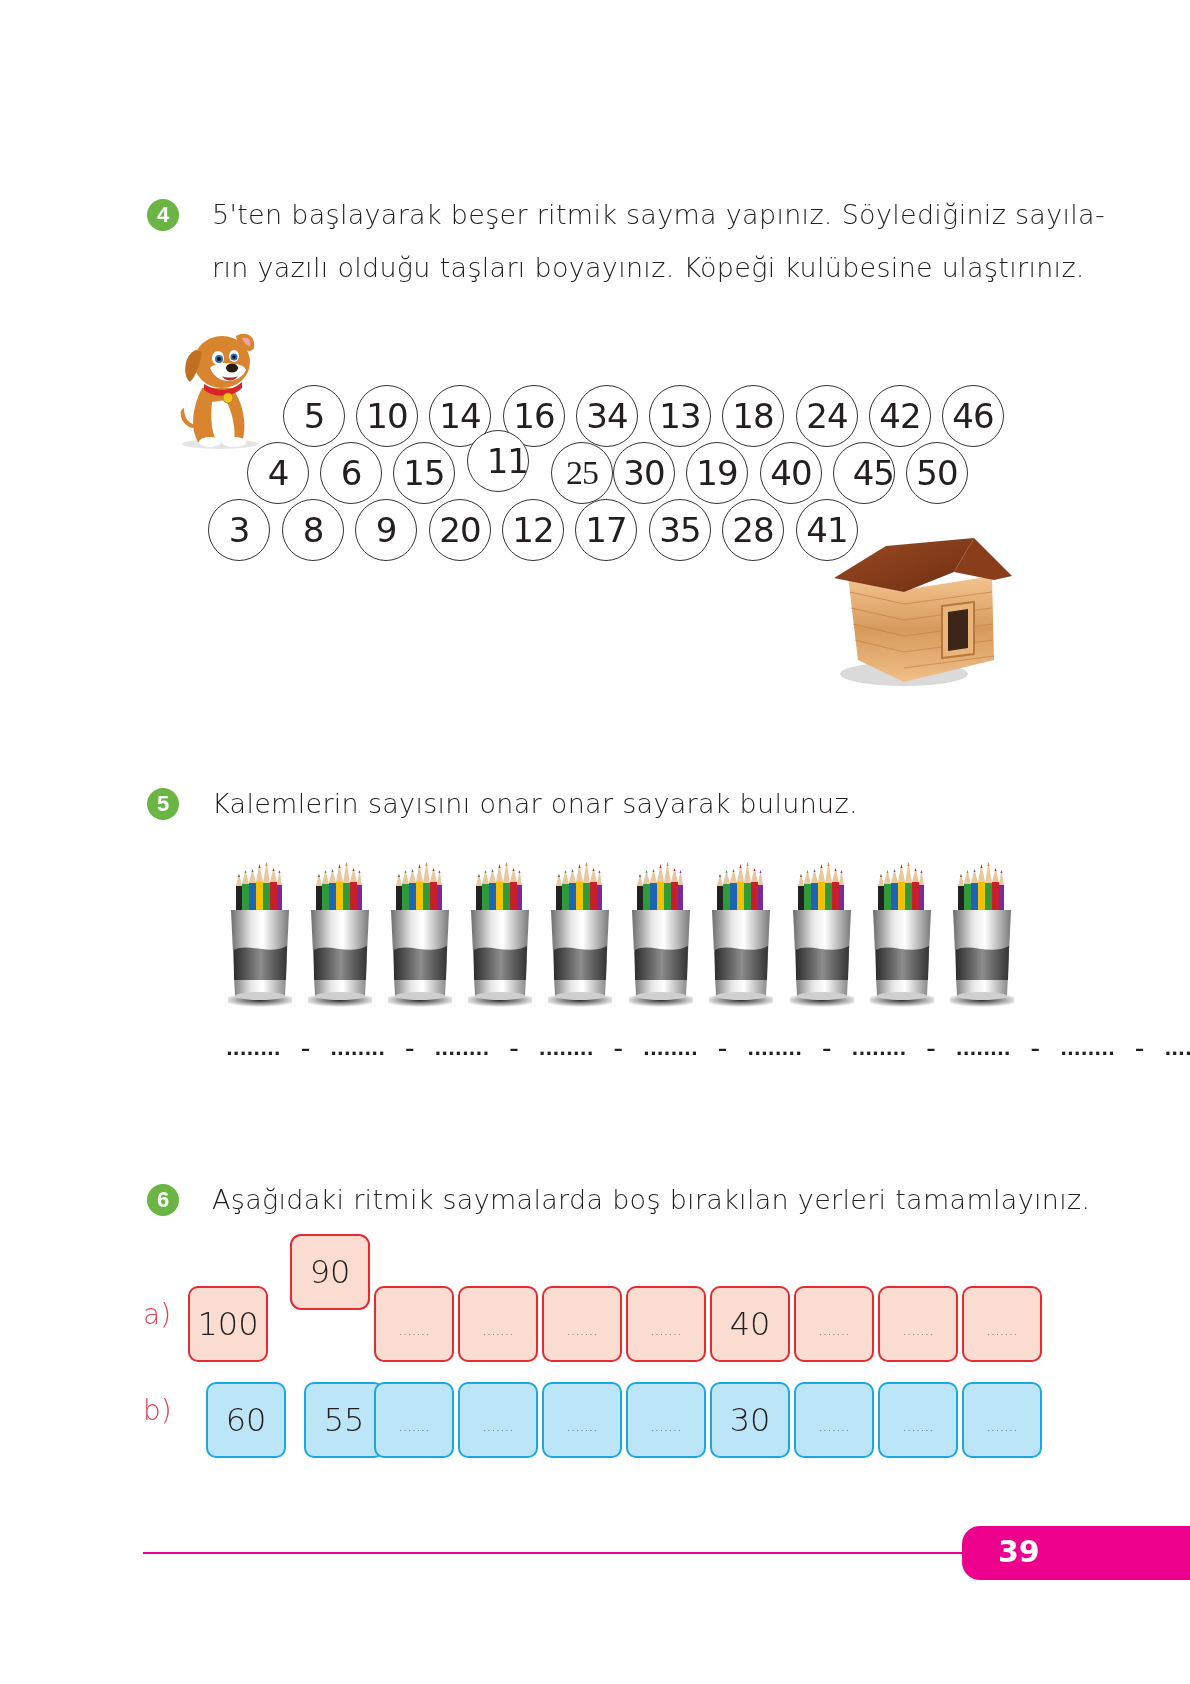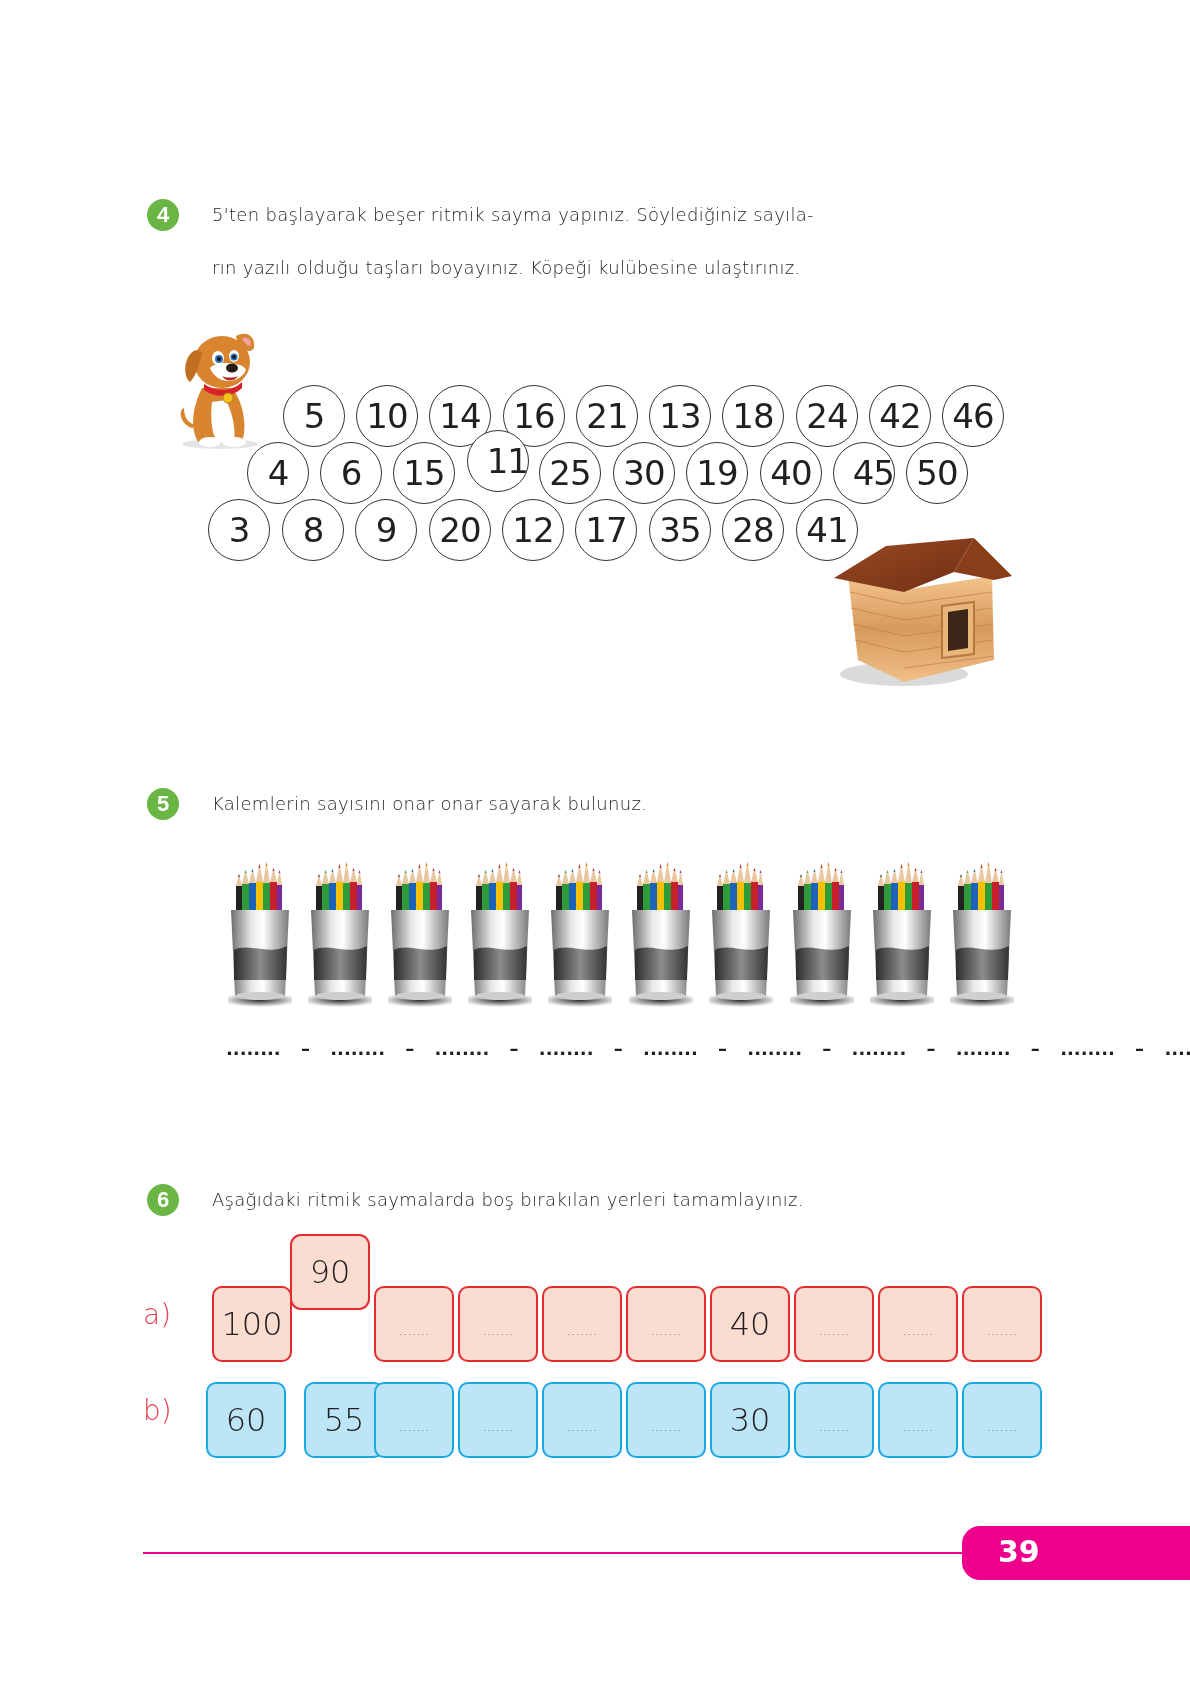--- a/index.html
+++ b/index.html
@@ -4,21 +4,21 @@
 <style>
   html, body { margin: 0; padding: 0; background: #ffffff; }
   body { width: 1190px; height: 1684px; position: relative; overflow: hidden;
          font-family: "DejaVu Sans", sans-serif; color: #231f20; }
   .abs { position: absolute; }
 
   .badge { position: absolute; width: 32px; height: 32px; border-radius: 50%;
            background: #6ab544; color: #fff; font-family: "Liberation Sans", sans-serif;
            font-weight: bold; font-size: 22px; line-height: 32px; text-align: center; }
   .q-text { position: absolute; left: 212px; font-family: "DejaVu Sans", sans-serif;
-            font-weight: 300; font-size: 18px; line-height: 52px; letter-spacing: 0.3px;
+            font-weight: 300; font-size: 27px; line-height: 52px; letter-spacing: 0.3px;
             color: #231f20; font-stretch: condensed; }
 
   
   .stone { position: absolute; width: 62px; height: 62px; border: 1.2px solid #333;
            border-radius: 50%; background: #fff; box-sizing: border-box;
            font-family: "DejaVu Sans", sans-serif; font-size: 34px; line-height: 60px;
            text-align: center; color: #231f20; letter-spacing: -1px; }
 
   
   .cup { position: absolute; width: 64px; height: 150px; }
@@ -135,33 +135,33 @@
     <path d="M32,56 C44,64 60,64 70,54 L70,60 C60,70 42,70 32,62 Z" fill="#d8232a"></path>
     <circle cx="56" cy="70" r="5" fill="#f4c21c" stroke="#b38a0c" stroke-width="1"></circle>
   </svg>
 </div>
 
 <div>
   <div class="stone" style="left:283px; top:385px;">5</div>
   <div class="stone" style="left:356px; top:385px;">10</div>
   <div class="stone" style="left:429px; top:385px;">14</div>
   <div class="stone" style="left:503px; top:385px;">16</div>
-  <div class="stone" style="left:576px; top:385px;">21</div>
+  <div class="stone" style="left:576px; top:385px;">34</div>
   <div class="stone" style="left:649px; top:385px;">13</div>
   <div class="stone" style="left:722px; top:385px;">18</div>
   <div class="stone" style="left:796px; top:385px;">24</div>
   <div class="stone" style="left:869px; top:385px;">42</div>
   <div class="stone" style="left:942px; top:385px;">46</div>
 </div>
 <div>
   <div class="stone" style="left:247px; top:442px;">4</div>
   <div class="stone" style="left:320px; top:442px;">6</div>
   <div class="stone" style="left:393px; top:442px;">15</div>
   <div class="stone" style="left:467px; top:430px;text-align:right;">11</div>
-  <div class="stone" style="left:539px; top:442px;">25</div>
+  <div class="stone" style="left:551px; top:442px;font-family:Liberation Serif, serif;">25</div>
   <div class="stone" style="left:613px; top:442px;">30</div>
   <div class="stone" style="left:686px; top:442px;">19</div>
   <div class="stone" style="left:760px; top:442px;">40</div>
   <div class="stone" style="left:833px; top:442px;text-align:right;">45</div>
   <div class="stone" style="left:906px; top:442px;">50</div>
 </div>
 <div>
   <div class="stone" style="left:208px; top:499px;">3</div>
   <div class="stone" style="left:282px; top:499px;">8</div>
   <div class="stone" style="left:355px; top:499px;">9</div>
@@ -252,21 +252,21 @@
   <span>........</span>
   <span style="margin:0 14px;">–</span>
   <span>........</span>
 </div>
 
 <div class="badge" style="left:147px; top:1184px;">6</div>
 <div class="q-text" style="top:1174px;">Aşağıdaki ritmik saymalarda boş bırakılan yerleri tamamlayınız.</div>
 
 <div class="row-label" style="top:1298px;">a)</div>
 <div>
-  <div class="box red" style="left:212px; top:1286px;">100</div>
+  <div class="box red" style="left:188px; top:1286px;">100</div>
   <div class="box red" style="left:290px; top:1234px;border-radius:11px;">90</div>
   <div class="box red blank" style="left:374px; top:1286px;">.......</div>
   <div class="box red blank" style="left:458px; top:1286px;">.......</div>
   <div class="box red blank" style="left:542px; top:1286px;">.......</div>
   <div class="box red blank" style="left:626px; top:1286px;">.......</div>
   <div class="box red" style="left:710px; top:1286px;">40</div>
   <div class="box red blank" style="left:794px; top:1286px;">.......</div>
   <div class="box red blank" style="left:878px; top:1286px;">.......</div>
   <div class="box red blank" style="left:962px; top:1286px;">.......</div>
 </div>

